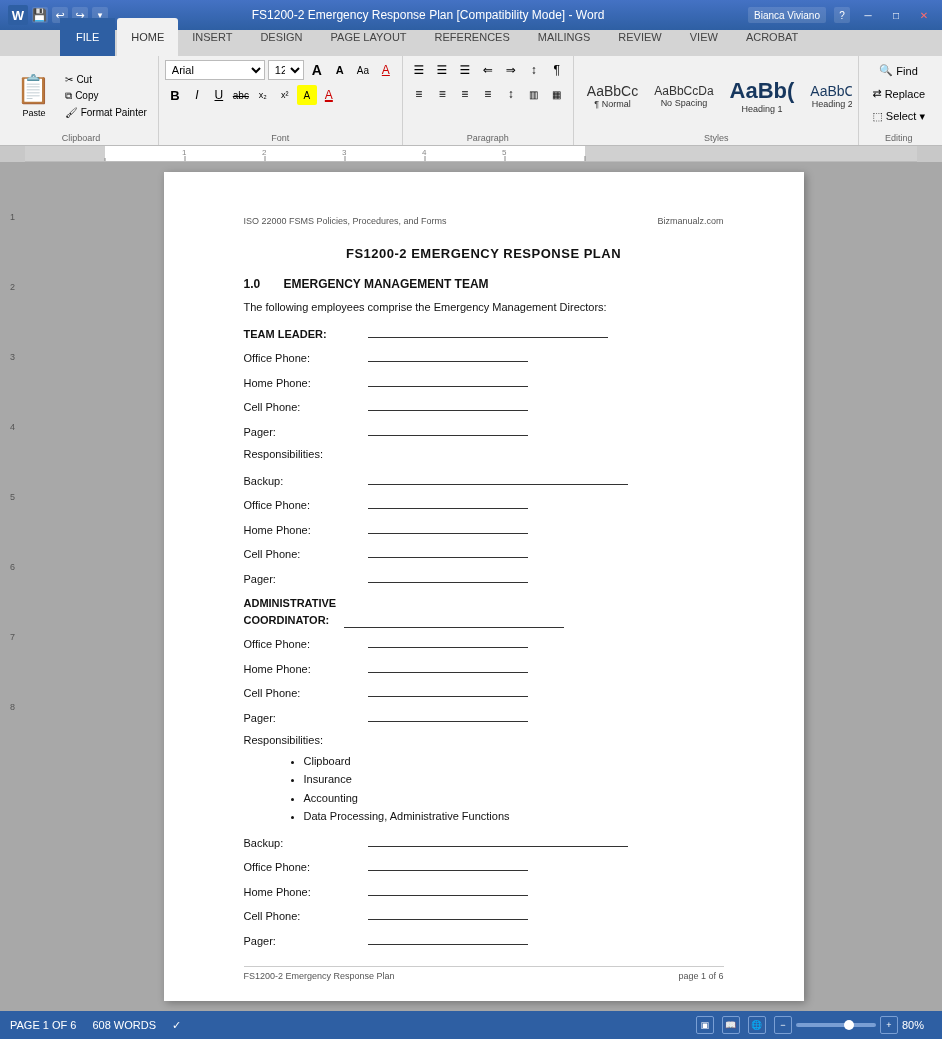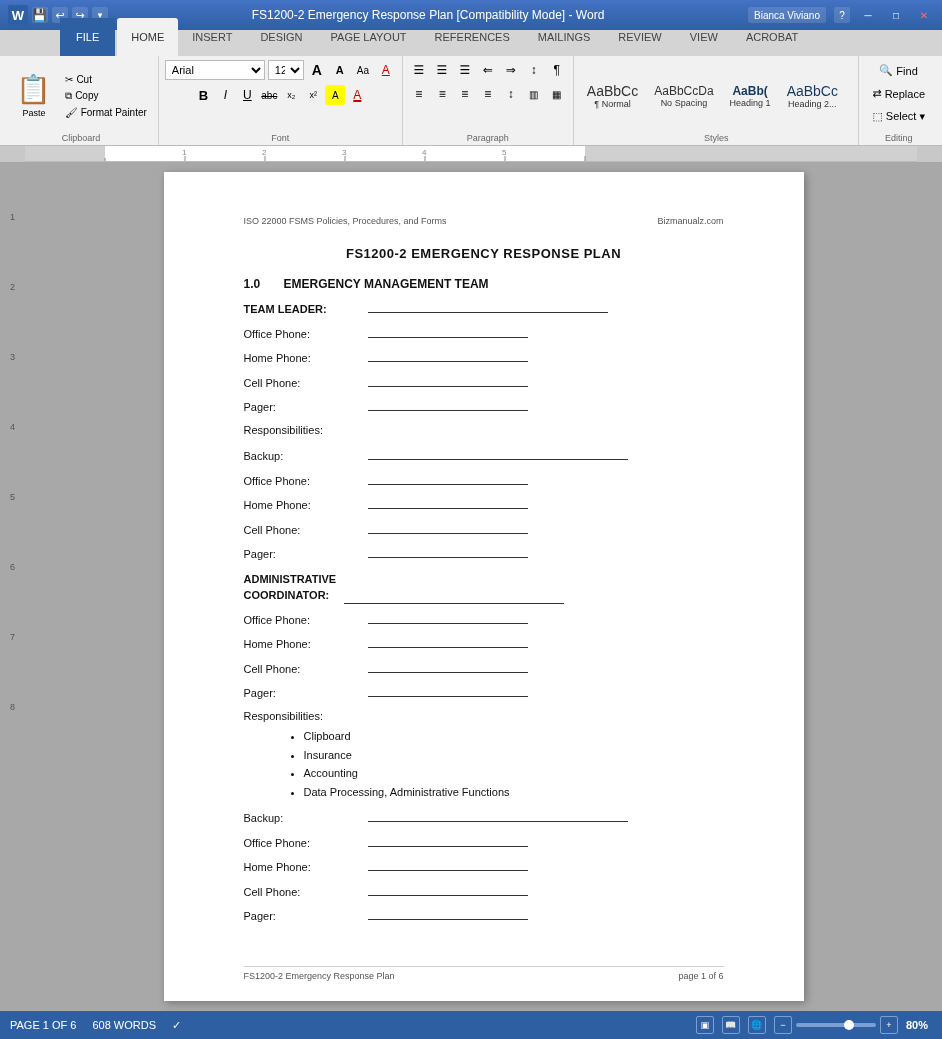--- a/index.html
+++ b/index.html
@@ -335,21 +335,21 @@
         <div class="small-btn">
           <span>🖌</span>
           <span style="margin-left:3px;">Format Painter</span>
         </div>
       </div>
     </div>
     <div class="ribbon-group-label">Clipboard</div>
   </div>
 
   <div class="ribbon-group">
-    <div class="ribbon-group-content" style="flex-direction:column; align-items:center; gap:3px;">
+    <div class="ribbon-group-content" style="flex-direction:column; align-items:flex-start; gap:3px;">
       <div class="font-row">
         <select class="font-select">
           <option>Arial</option>
         </select>
         <select class="size-select">
           <option>12</option>
         </select>
         <div class="icon-btn" style="font-size:14px; font-weight:bold;">A</div>
         <div class="icon-btn" style="font-size:11px; font-weight:bold;">A</div>
         <div class="icon-btn" style="font-size:10px;">Aa</div>
@@ -398,21 +398,21 @@
       <div class="styles-container">
         <div class="style-item">
           <div class="style-preview" style="font-size:14px; color:#333;">AaBbCc</div>
           <div class="style-label">¶ Normal</div>
         </div>
         <div class="style-item">
           <div class="style-preview" style="font-size:12px; color:#333;">AaBbCcDa</div>
           <div class="style-label">No Spacing</div>
         </div>
         <div class="style-item">
-          <div class="style-preview" style="font-size:12px; color:#17375e; font-weight:bold;">AaBb(</div>
+          <div class="style-preview" style="font-size:22px; color:#17375e; font-weight:bold;">AaBb(</div>
           <div class="style-label">Heading 1</div>
         </div>
         <div class="style-item">
           <div class="style-preview" style="font-size:14px; color:#17375e;">AaBbCc</div>
           <div class="style-label">Heading 2...</div>
         </div>
       </div>
 
     </div>
     <div class="ribbon-group-label">Styles</div>
@@ -482,20 +482,21 @@
       </div>
 
       <div class="doc-title">FS1200-2 EMERGENCY RESPONSE PLAN</div>
 
       <div class="section-heading">
         <span class="section-num">1.0</span>
         <span>EMERGENCY MANAGEMENT TEAM</span>
       </div>
 
       <div class="doc-body">
+        <p style="margin-bottom:8px;">The following employees comprise the Emergency Management Directors:</p>
 
         <div class="field-line">
           <span class="field-label"><strong>TEAM LEADER:</strong></span>
           <div class="field-underline-long" style="width:240px;"></div>
         </div>
 
         <div class="field-line">
           <span class="field-label">Office Phone:</span>
           <div class="field-underline-short"></div>
         </div>
@@ -608,16 +609,16 @@
   <div class="status-right">
     <div class="view-btn" title="Print Layout">▣</div>
     <div class="view-btn" title="Read Mode">📖</div>
     <div class="view-btn" title="Web Layout">🌐</div>
     <div class="zoom-slider">
       <div class="view-btn">−</div>
       <div class="zoom-track">
         <div class="zoom-thumb"></div>
       </div>
       <div class="view-btn">+</div>
-      <span style="min-width:30px; text-align:center;font-weight:bold;">80%</span>
+      <span style="min-width:30px; text-align:left;">80%</span>
     </div>
   </div>
 </div>
 
 </body></html>

